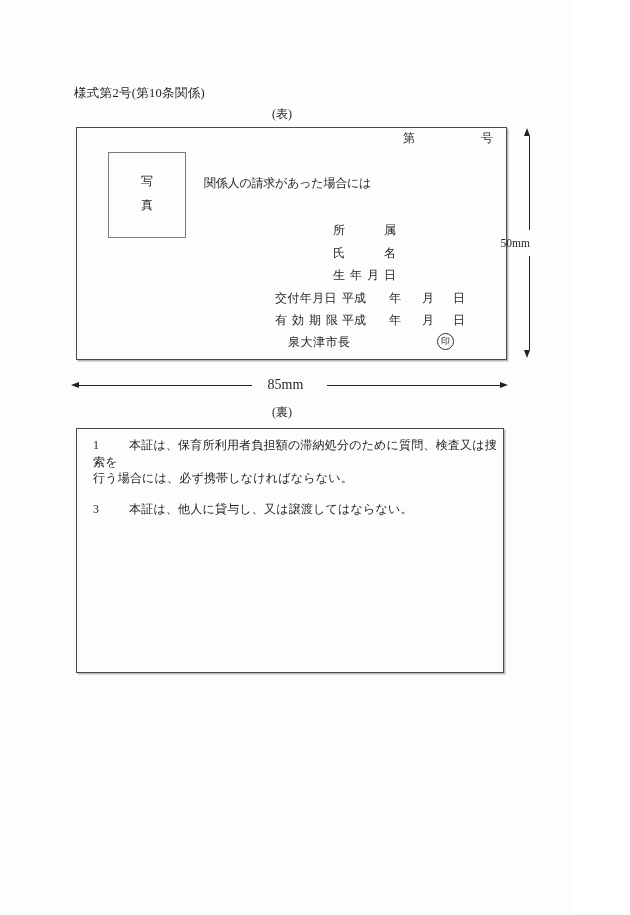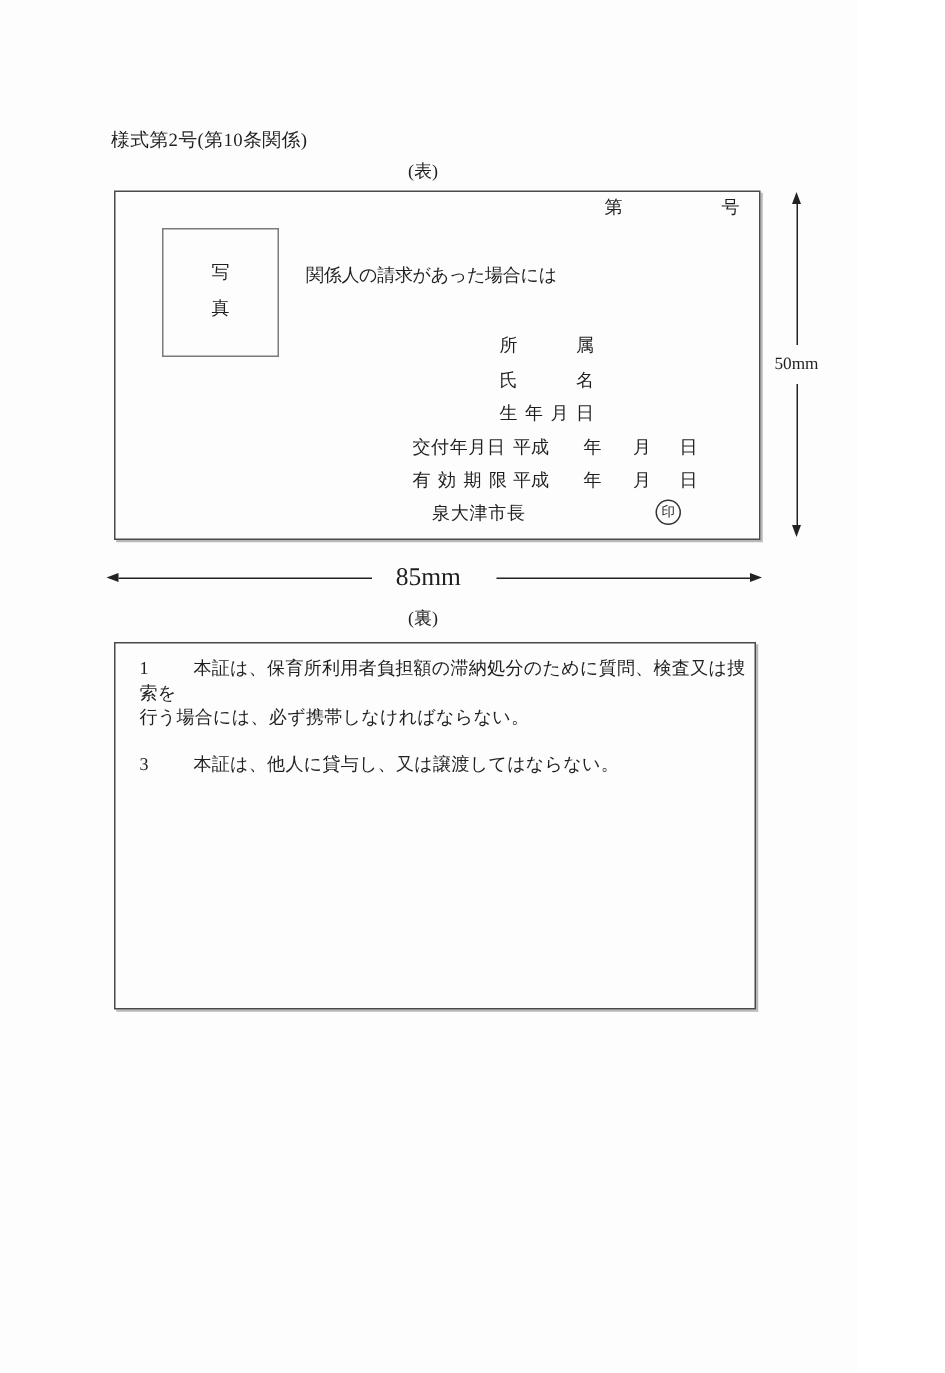--- a/index.html
+++ b/index.html
@@ -77,34 +77,34 @@
     left: 360px; top: 205px;
     width: 15px; height: 15px;
     border: 1px solid #333;
     border-radius: 50%;
     display: flex; align-items: center; justify-content: center;
     font-size: 9px; line-height: 9px;
   }
 
   
   .vdim {
-    left: 516px; top: 128px; width: 30px; height: 230px;
-    display: flex; flex-direction: column; align-items: center;
+    left: 500px; top: 128px; width: 30px; height: 230px;
+    display: flex; flex-direction: column; align-items: flex-end;
   }
   .vdim .line { width: 1px; flex: 1; background: #222; }
   .vdim .lbl { font-size: 11.5px; padding: 7px 0; }
   .tri-up    { width:0; height:0; border-left:3.5px solid transparent; border-right:3.5px solid transparent; border-bottom:8px solid #222; }
   .tri-down  { width:0; height:0; border-left:3.5px solid transparent; border-right:3.5px solid transparent; border-top:8px solid #222; }
 
   .hdim {
     left: 71px; top: 377px; width: 437px; height: 16px;
     display: flex; flex-direction: row; align-items: center;
   }
   .hdim .line { height: 1px; flex: 1; background: #222; }
-  .hdim .lbl { font-size: 17px; padding: 0 24px 0 16px; }
+  .hdim .lbl { font-size: 14px; padding: 0 24px 0 16px; }
   .tri-left  { width:0; height:0; border-top:3.5px solid transparent; border-bottom:3.5px solid transparent; border-right:8px solid #222; }
   .tri-right { width:0; height:0; border-top:3.5px solid transparent; border-bottom:3.5px solid transparent; border-left:8px solid #222; }
 
   
   .clause {
     font-size: 12px;
     line-height: 16.5px;
     margin-bottom: 14px;
     letter-spacing: 0.2px;
   }

